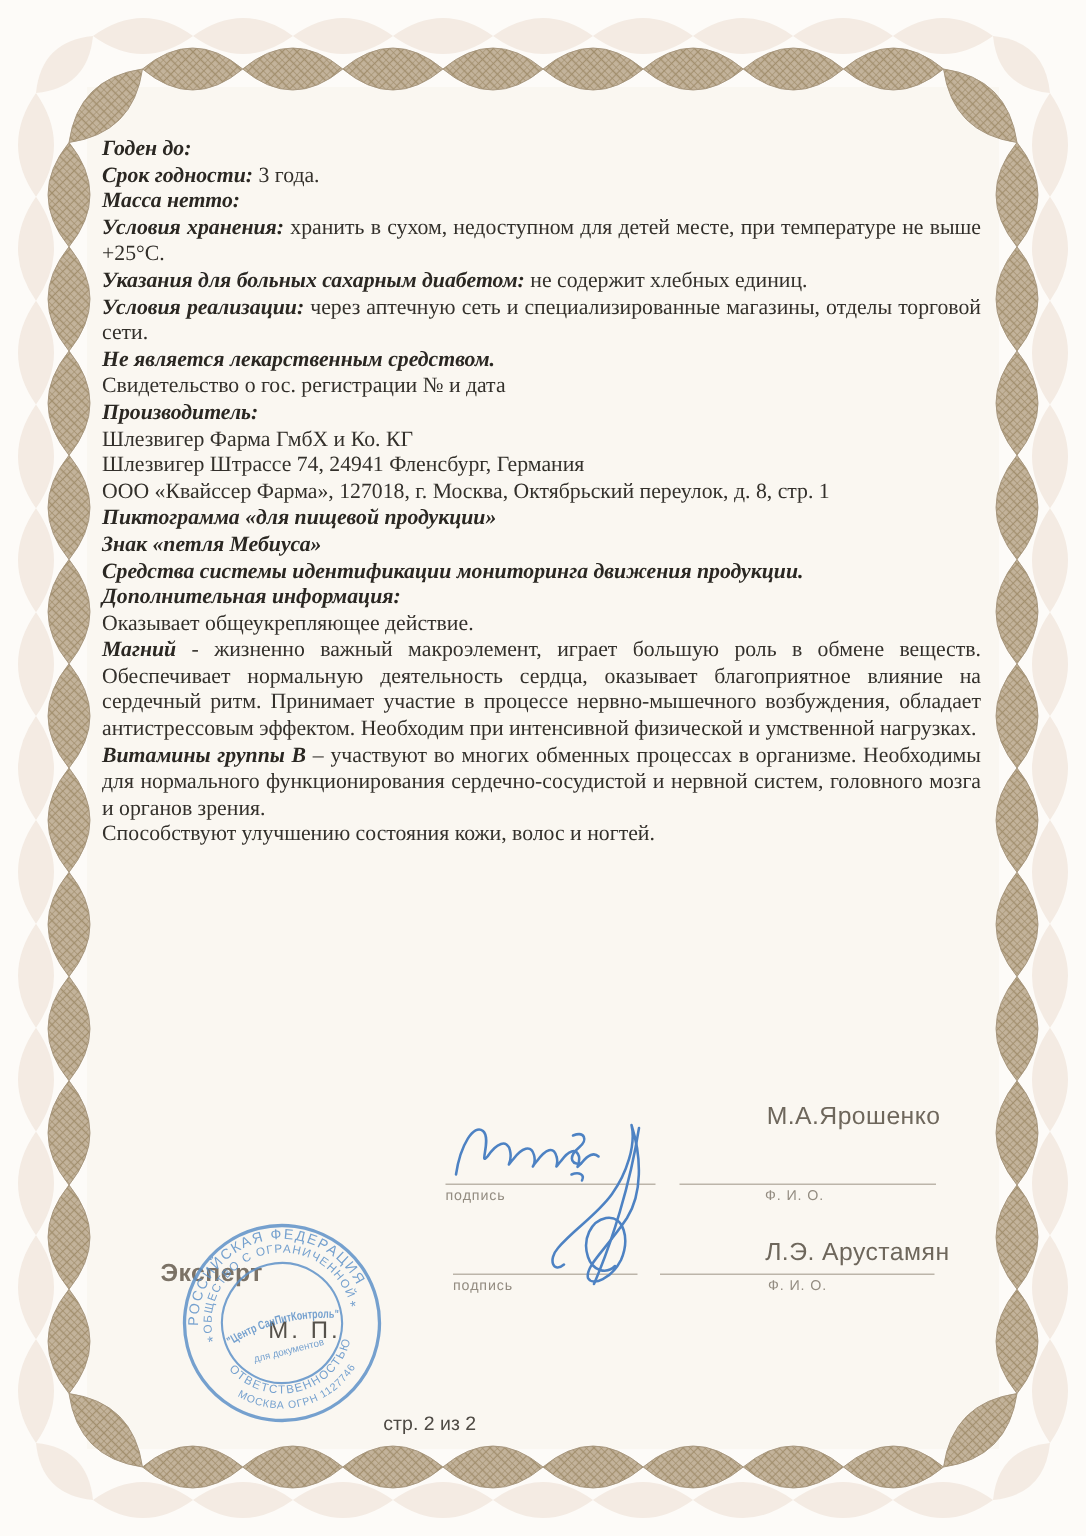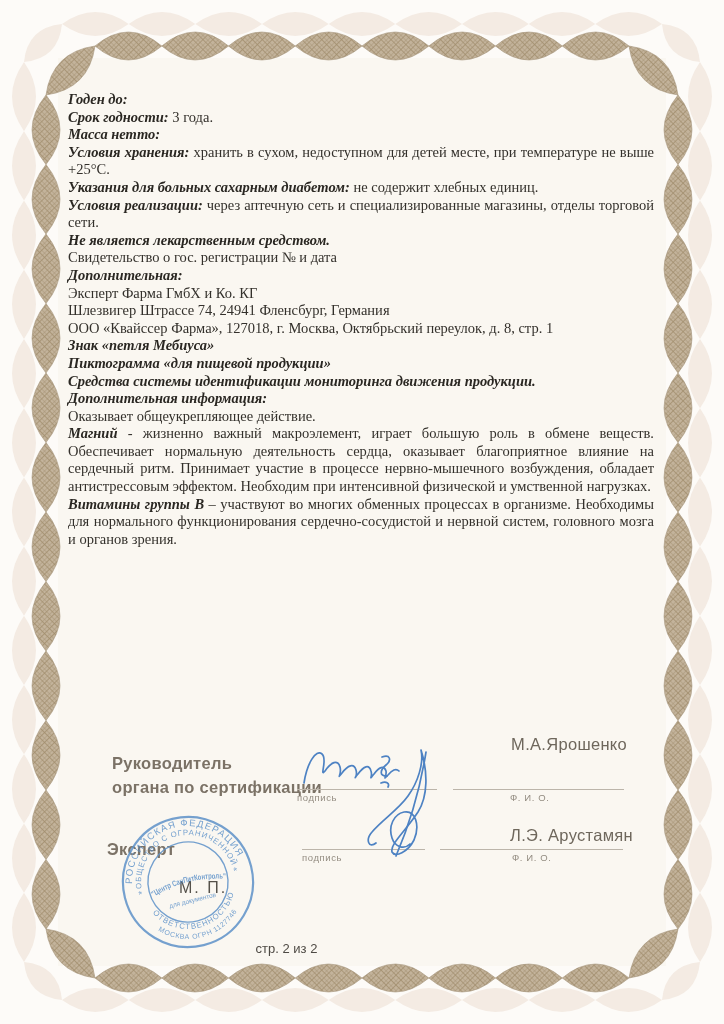--- a/index.html
+++ b/index.html
@@ -87,38 +87,35 @@
 
   <div class="content">
     <p><b>Годен до:</b><span></span></p>
     <p><b>Срок годности:</b><span> 3 года.</span></p>
     <p><b>Масса нетто:</b><span></span></p>
     <p><b>Условия хранения:</b><span> хранить в сухом, недоступном для детей месте,  при температуре не выше +25°С.</span></p>
     <p><b>Указания для больных сахарным диабетом:</b><span> не содержит хлебных единиц.</span></p>
     <p><b>Условия реализации:</b><span> через аптечную сеть и специализированные магазины, отделы торговой сети.</span></p>
     <p><b>Не является лекарственным средством.</b><span></span></p>
     <p><b></b><span>Свидетельство о гос. регистрации №  и дата</span></p>
-    <p><b>Дополнительная:</b><span></span></p>
-    <p><b></b><span>Эксперт Фарма ГмбХ и Ко. КГ</span></p>
+    <p><b>Производитель:</b><span></span></p>
+    <p><b></b><span>Шлезвигер Фарма ГмбХ и Ко. КГ</span></p>
     <p><b></b><span>Шлезвигер Штрассе 74, 24941 Фленсбург, Германия</span></p>
     <p><b></b><span>ООО «Квайссер Фарма», 127018, г. Москва, Октябрьский переулок, д. 8, стр. 1</span></p>
+    <p><b>Пиктограмма «для пищевой продукции»</b><span></span></p>
     <p><b>Знак «петля Мебиуса»</b><span></span></p>
-    <p><b>Пиктограмма «для пищевой продукции»</b><span></span></p>
     <p><b>Средства системы идентификации мониторинга движения продукции.</b><span></span></p>
     <p class="gap17"><b>Дополнительная информация:</b><span></span></p>
     <p class="gap14"><b></b><span>Оказывает общеукрепляющее действие.</span></p>
     <p class="gap18"><b>Магний</b><span> - жизненно важный макроэлемент, играет большую роль в обмене веществ. Обеспечивает нормальную деятельность сердца, оказывает благоприятное влияние на сердечный ритм. Принимает участие в процессе нервно-мышечного возбуждения, обладает антистрессовым эффектом. Необходим при интенсивной физической и умственной нагрузках.</span></p>
     <p class="gap7"><b>Витамины группы В</b><span> – участвуют во многих обменных процессах в организме. Необходимы для нормального функционирования сердечно-сосудистой и нервной систем, головного мозга и органов зрения.</span></p>
+    <p><b></b><span>Способствуют улучшению состояния кожи, волос и ногтей.</span></p>
   </div>
 
   <div class="signblock">
-    <div class="role role1">
-      <div>Руководитель</div>
-      <div>органа по сертификации</div>
-    </div>
     <div class="sigline l1a"></div>
     <div class="sigline l1b"></div>
     <div class="cap cap-l1">подпись</div>
     <div class="cap cap-r1">Ф. И. О.</div>
     <div class="name n1">М.А.Ярошенко</div>
 
     <div class="role role2">Эксперт</div>
     <div class="sigline l2a"></div>
     <div class="sigline l2b"></div>
     <div class="cap cap-l2">подпись</div>

